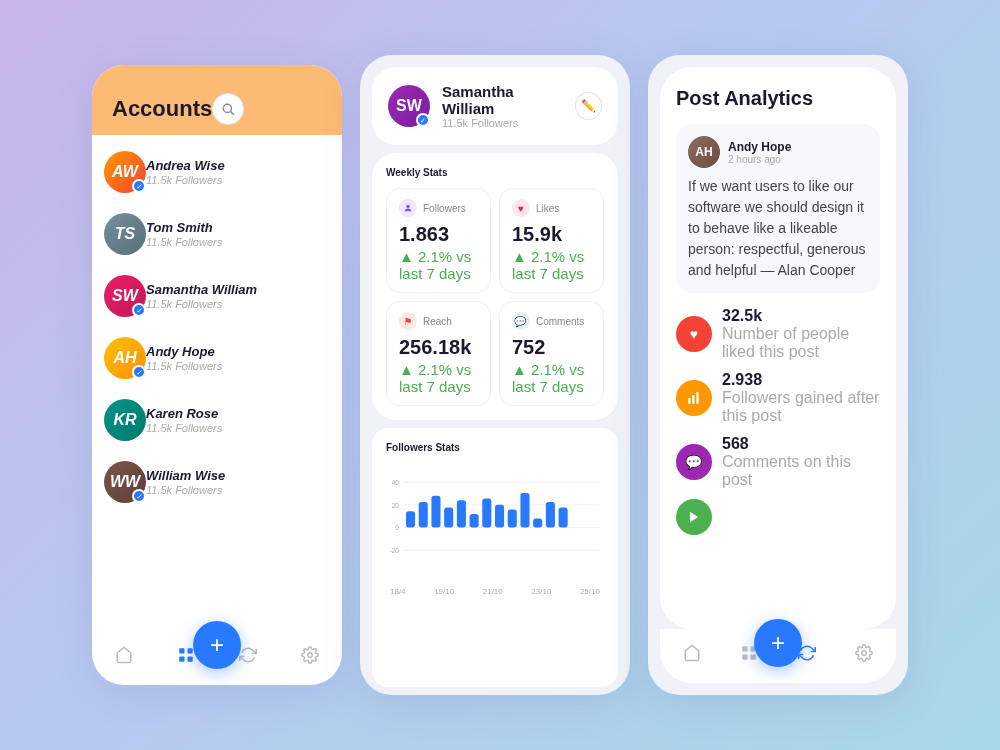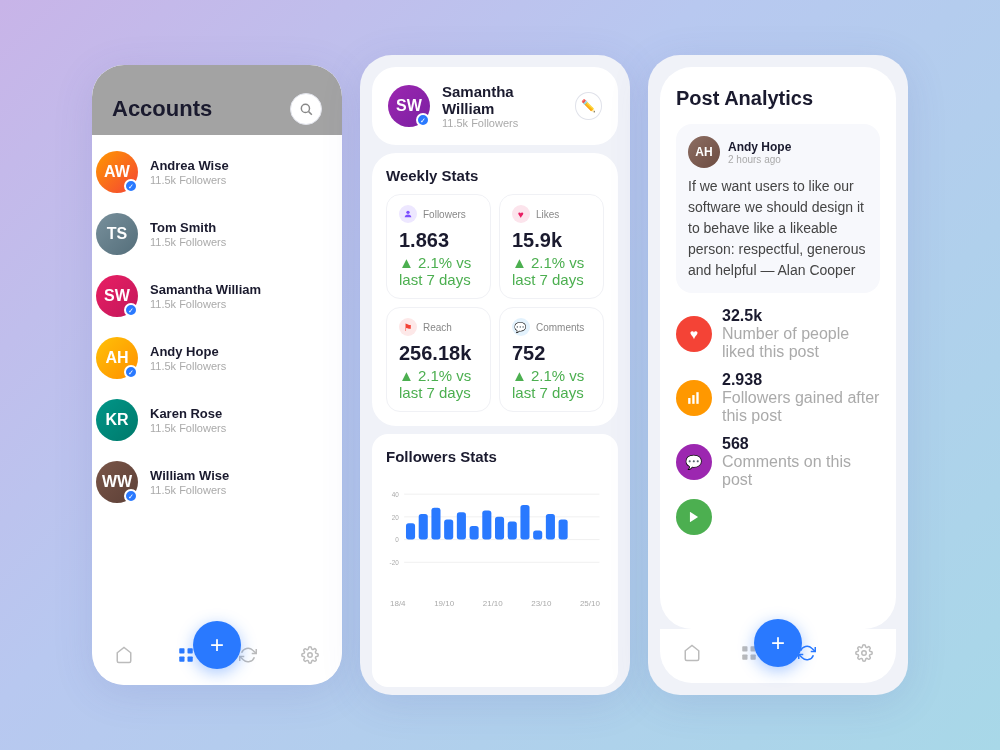--- a/index.html
+++ b/index.html
@@ -29,22 +29,21 @@
       height: 620px;
       padding: 0;
       display: flex;
       flex-direction: column;
     }
 
     .accounts-header {
       padding: 28px 20px 10px 20px;
       display: flex;
       align-items: center;
-      justify-content: space-between;
-      background: #a3a3a3;
+      background: #fdba74;
       border-radius: 32px 32px 0 0;
     }
 
     .accounts-title {
       font-size: 22px;
       font-weight: 700;
       color: #1a1a2e;
     }
 
     .search-btn {
@@ -61,23 +60,24 @@
     .accounts-list {
       flex: 1;
       background: white;
       padding: 6px 0;
       overflow: hidden;
     }
 
     .account-item {
       display: flex;
       align-items: center;
-      gap: 12px;
-      padding: 10px 4px;
+      gap: 0;
+      padding: 10px 12px;
       cursor: pointer;
+      font-style: italic;
     }
 
     .avatar-wrap {
       position: relative;
       flex-shrink: 0;
     }
 
     .avatar {
       width: 42px; height: 42px;
       border-radius: 50%;
@@ -177,21 +177,21 @@
       background: white;
     }
 
     .weekly-stats-section {
       background: white;
       border-radius: 24px;
       margin: 0 12px 8px;
       padding: 14px;
     }
 
-    .section-title { font-size: 15px; font-weight: 600; color: #1a1a2e; margin-bottom: 10px; }
+    .section-title { font-size: 10px; font-weight: 600; color: #1a1a2e; margin-bottom: 10px; }
 
     .stats-grid {
       display: grid;
       grid-template-columns: 1fr 1fr;
       gap: 8px;
     }
 
     .stat-card {
       background: white;
       border: 1.5px solid #f0f1f5;

